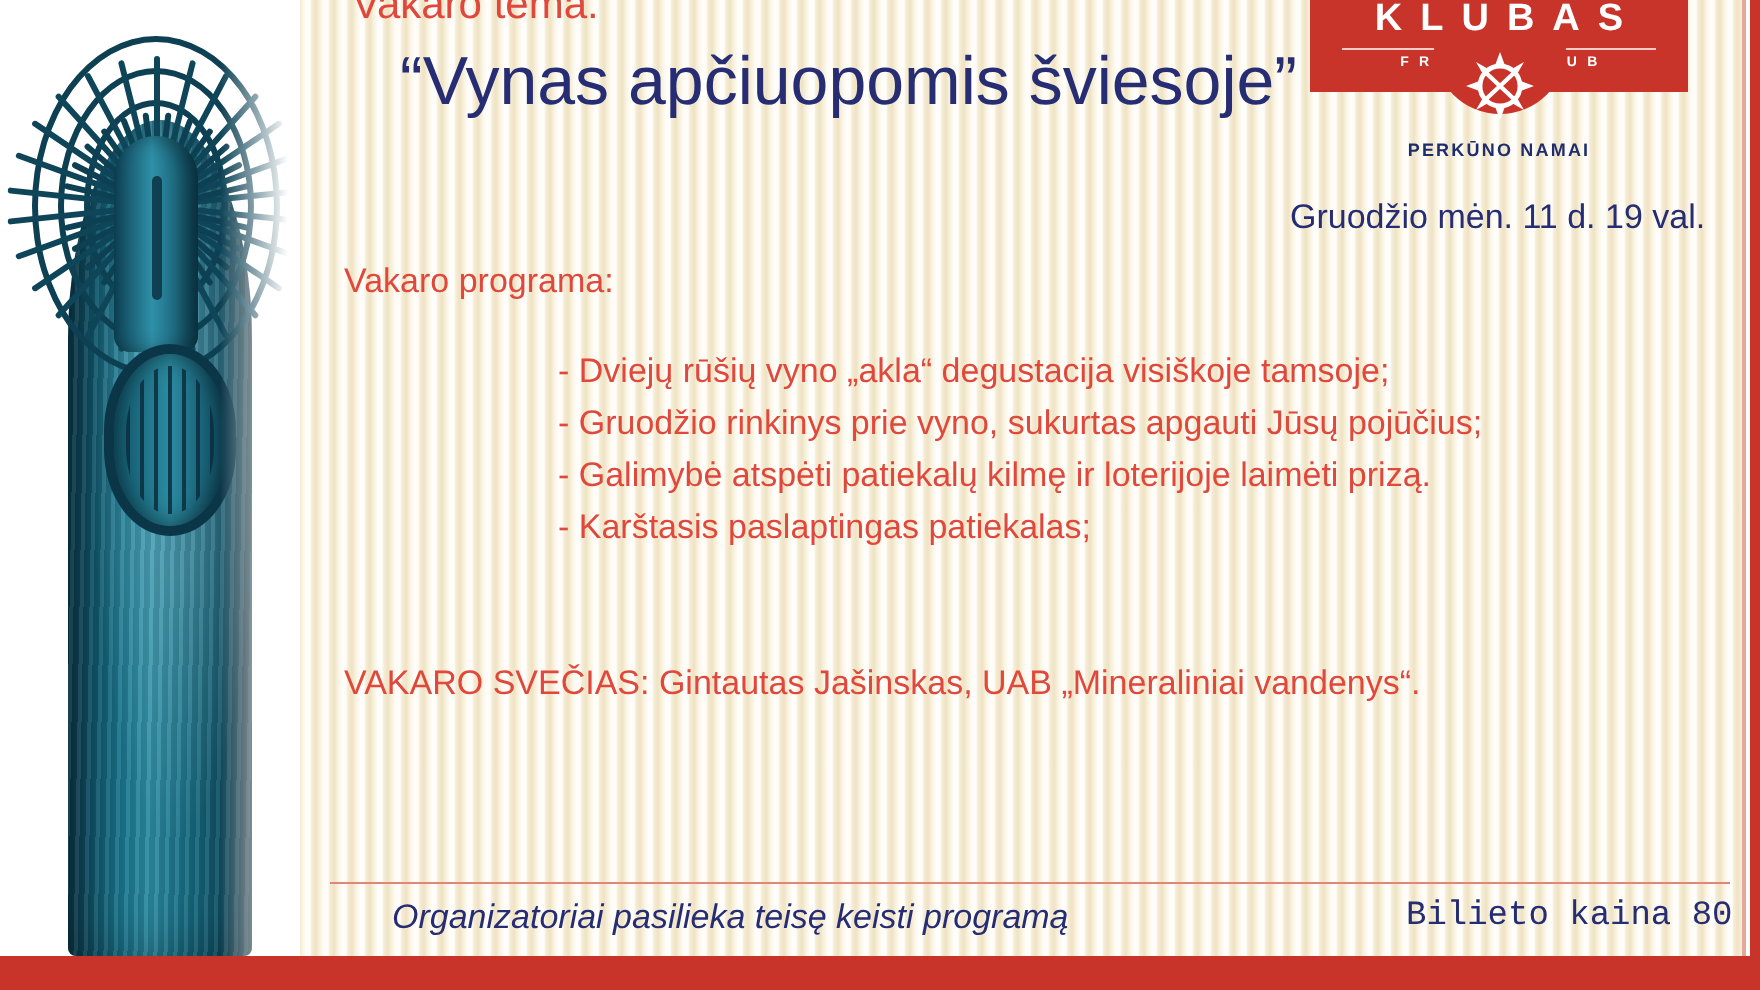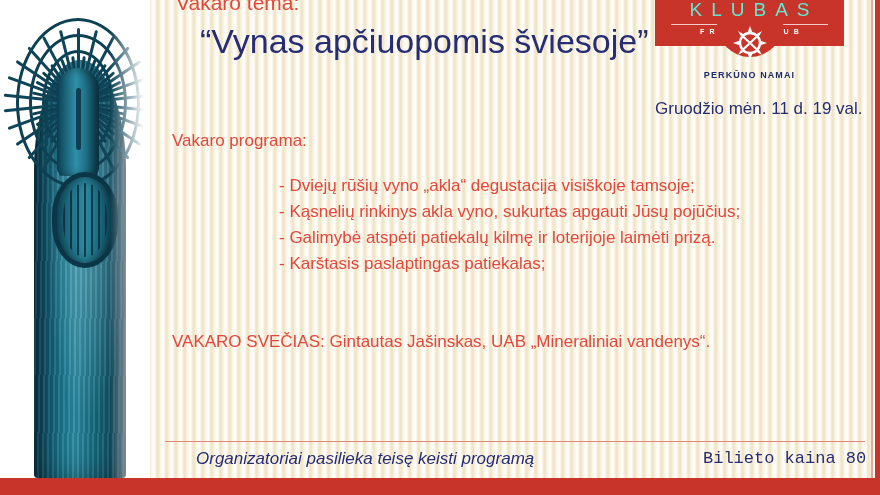--- a/index.html
+++ b/index.html
@@ -107,21 +107,21 @@
     position:absolute;left:110px;top:0;width:40px;height:478px;
     background:linear-gradient(90deg,rgba(255,255,255,0),#ffffff 85%);
   }
   
   .logo{
     position:absolute;left:655px;top:-46px;width:189px;height:92px;
     background:#c8342a;
   }
   .logo-klubas{
     position:absolute;left:0;top:46px;width:189px;text-align:center;
-    color:#5eead4;font-size:19px;font-weight:normal;letter-spacing:9px;
+    color:#ffffff;font-size:19px;font-weight:bold;letter-spacing:9px;
     line-height:20px;text-indent:9px;
   }
   .logo-rule{
     position:absolute;left:16px;top:70px;width:157px;height:1px;
     background:rgba(255,255,255,.75);
   }
   .logo-friday{
     position:absolute;left:0;top:74px;width:189px;text-align:center;
     color:#ffffff;font-size:7px;font-weight:bold;letter-spacing:5.2px;
     text-indent:5px;
@@ -136,21 +136,21 @@
   .logo-perkuno{
     position:absolute;left:655px;top:70px;width:189px;text-align:center;
     color:#1f2d6e;font-size:9px;font-weight:bold;letter-spacing:1.1px;
   }
   
   .t{position:absolute;white-space:nowrap;}
   .red{color:#e0483c;}
   .navy{color:#262d73;}
   .kicker{left:176px;top:-9px;font-size:21px;}
   .title{left:200px;top:22px;font-size:34px;}
-  .date{left:645px;top:99px;font-size:17px;padding-left:10px;}
+  .date{left:645px;top:99px;font-size:17px;}
   .prog-head{left:172px;top:131px;font-size:17px;}
   .bullets{position:absolute;left:232px;top:173px;font-size:17px;line-height:26px;color:#e0483c;}
   .bullets div{white-space:nowrap;margin-left:47px;}
   .guest{left:172px;top:332px;font-size:17px;}
   .music{left:172px;top:386px;font-size:17px;}
   
   .rule{
     position:absolute;left:165px;width:700px;height:1px;background:#e08878;
   }
   .rule-top{top:441px;}
@@ -229,21 +229,21 @@
   </div>
   <div class="logo-perkuno">PERKŪNO NAMAI</div>
 
   <div class="t red kicker">Vakaro tema:</div>
   <div class="t navy title">“Vynas apčiuopomis šviesoje”</div>
   <div class="t navy date">Gruodžio mėn. 11 d. 19 val.</div>
 
   <div class="t red prog-head">Vakaro programa:</div>
   <div class="bullets">
     <div>- Dviejų rūšių vyno „akla“ degustacija visiškoje tamsoje;</div>
-    <div>- Kąsnelių rinkinys akla vyno, sukurtas apgauti Jūsų pojūčius;</div>
+    <div>- Gruodžio rinkinys prie vyno, sukurtas apgauti Jūsų pojūčius;</div>
     <div>- Galimybė atspėti patiekalų kilmę ir loterijoje laimėti prizą.</div>
     <div>- Karštasis paslaptingas patiekalas;</div>
   </div>
 
   <div class="t red guest">VAKARO SVEČIAS: Gintautas Jašinskas, UAB „Mineraliniai vandenys“.</div>
 
   <div class="rule rule-top"></div>
   <div class="t navy foot-left">Organizatoriai pasilieka teisę keisti programą</div>
   <div class="t navy foot-right">Bilieto kaina 80 lt</div>
   <div class="rule rule-bot"></div>

